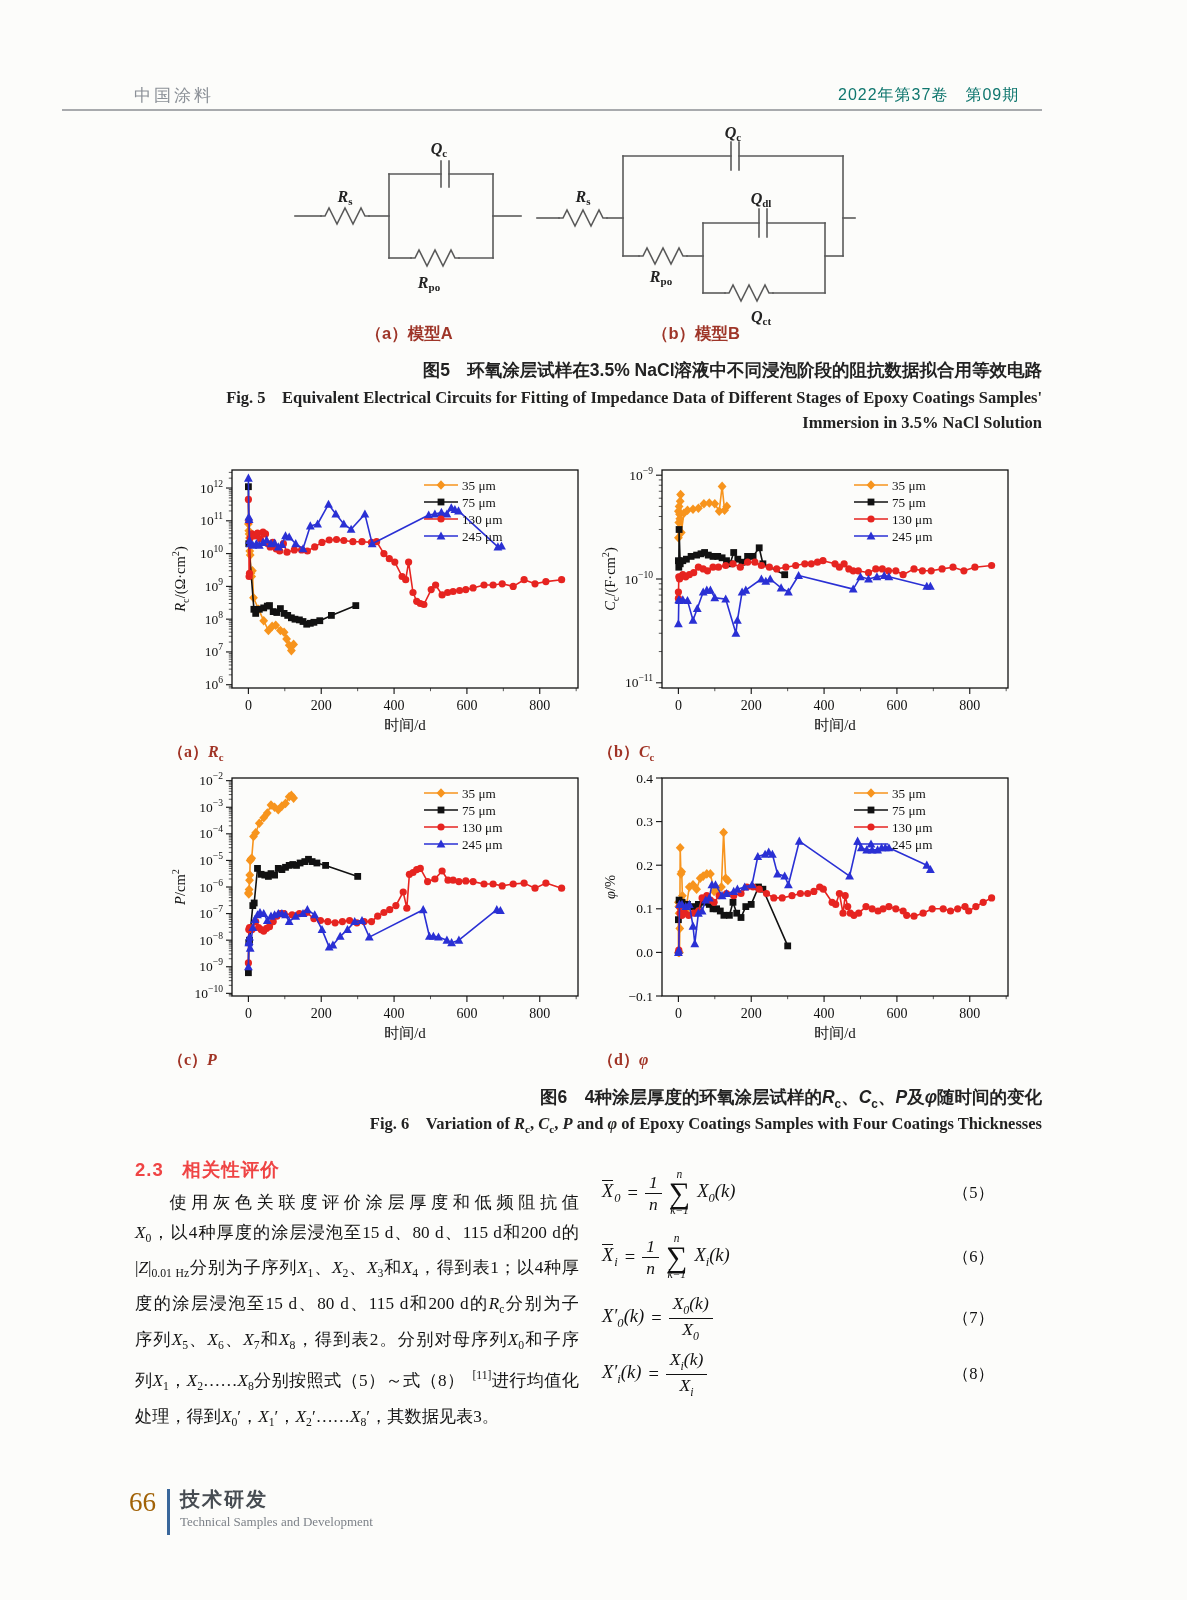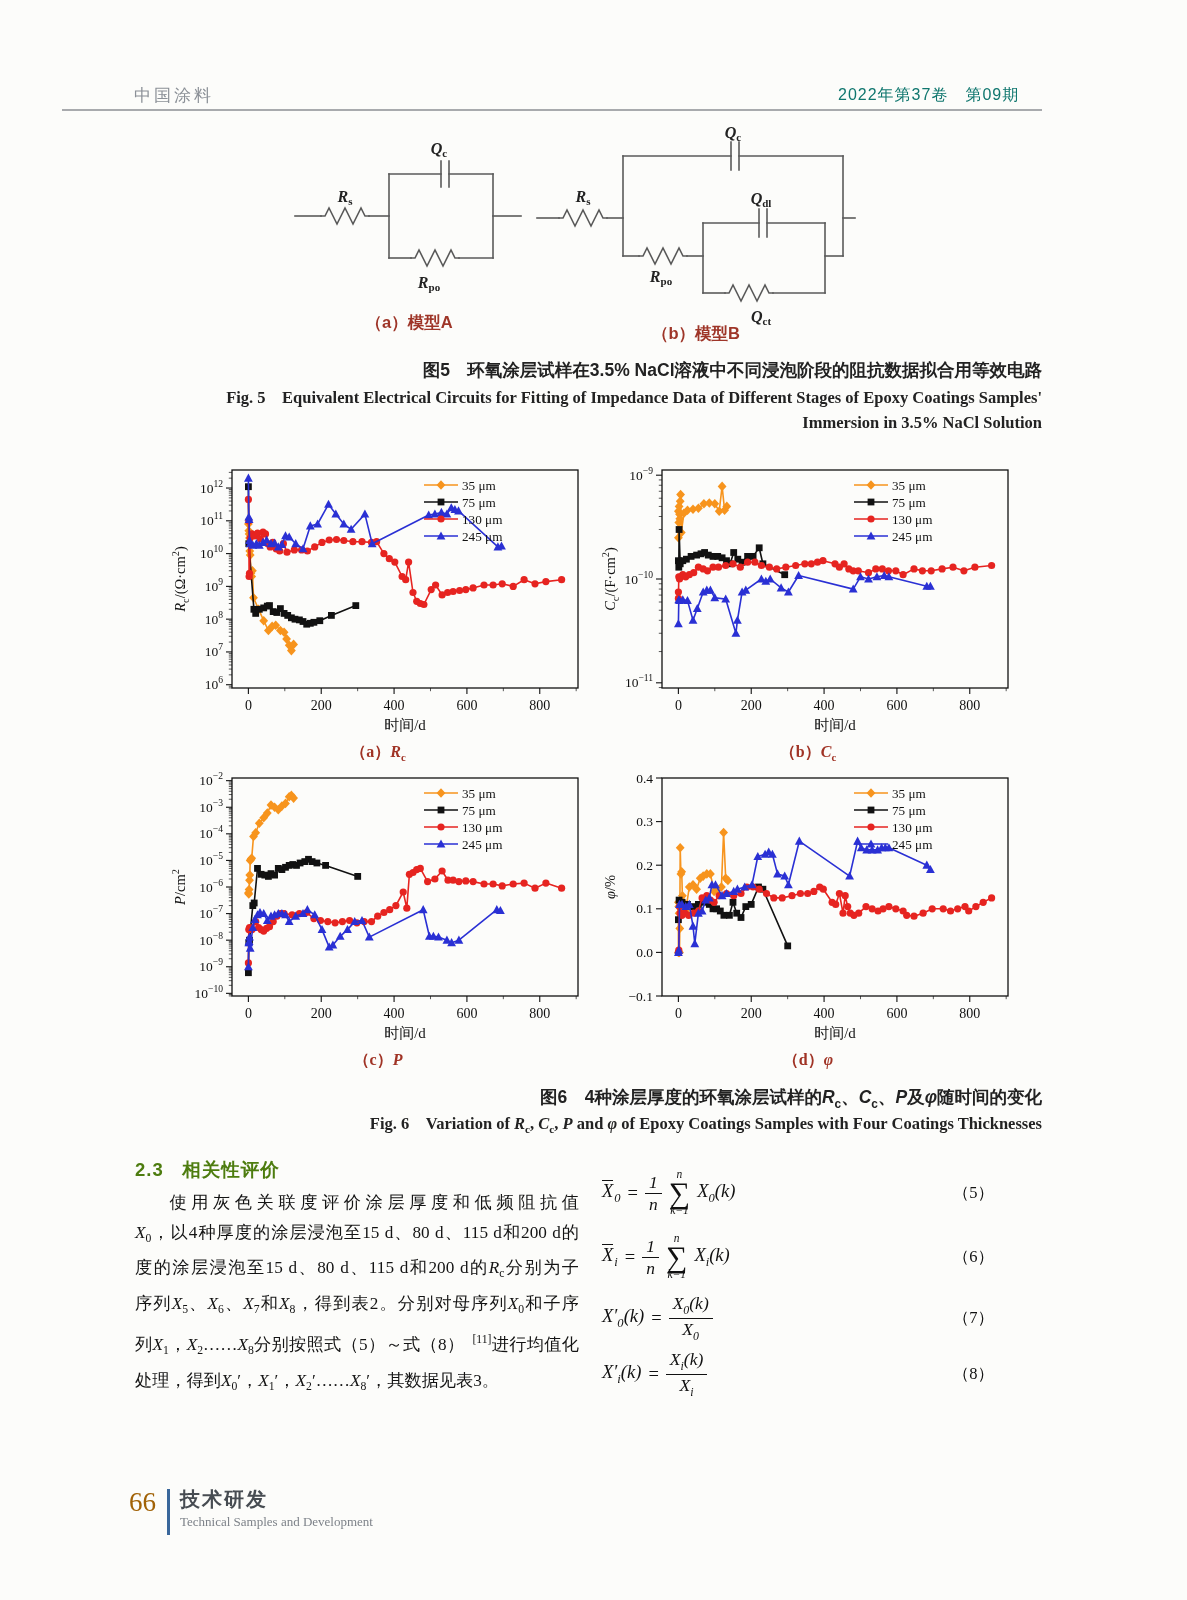--- a/index.html
+++ b/index.html
@@ -13,26 +13,26 @@
   
   .circ path,.circ line{stroke:#5a5a5a;stroke-width:1.6;fill:none;stroke-linecap:square;}
   .clab{font-family:"Liberation Serif",serif;font-size:16px;font-weight:bold;fill:#222;}
   .clab .b{font-style:italic;}
   .circ-cap{font-size:16.5px;font-weight:bold;color:#9e3528;text-align:center;}
   
   .cap-wrap{left:62px;width:980px;text-align:right;}
   .cap-cn{font-size:17.5px;font-weight:bold;color:#222;}
   .cap-en{font-family:"Liberation Serif",serif;font-size:16.5px;font-weight:bold;color:#222;}
   
-  .chart-sub{width:420px;text-align:center;font-family:"Liberation Serif",serif;
+  .chart-sub{width:420px;text-align:left;font-family:"Liberation Serif",serif;
              font-size:16px;font-weight:bold;color:#a03325;margin-top:4px;}
   .chart-sub i{font-style:italic;}
   sub{font-size:68%;} sup{font-size:68%;margin-left:8px;}
   
-  .sec-head{left:135px;top:1157px;font-size:18.5px;font-weight:bold;color:#4d7c0f;letter-spacing:1px;}
+  .sec-head{left:135px;top:1157px;font-size:18.5px;font-weight:bold;color:#ef4444;letter-spacing:1px;}
   .para{left:135px;top:1188px;width:444px;font-family:"Liberation Serif",serif;
         font-size:17.2px;line-height:29.5px;color:#141414;}
   .pline{text-align:justify;text-align-last:justify;white-space:nowrap;}
   .pline.indent{text-indent:2em;}
   .pline.last{text-align:left;text-align-last:left;}
   .pline i{font-style:italic;}
   
   .eq{position:absolute;left:602px;width:392px;display:flex;justify-content:space-between;
       align-items:center;font-family:"Liberation Serif",serif;font-size:18.5px;color:#111;height:62px;}
   .eq-main{display:flex;align-items:center;gap:7px;font-style:italic;}
@@ -71,21 +71,21 @@
     <path d="M156 36 H200"></path>
   <path d="M96 120 H118"></path>
   <path d="M118 120 h4 l4 -8 l8 16 l8 -16 l8 16 l8 -16 l4 8 h4"></path>
   <path d="M166 120 H200"></path>
   <path d="M200 36 V120"></path>
   <path d="M200 78 H228"></path>
   <text class="clab" x="52" y="64" text-anchor="middle"><tspan class="b">R</tspan><tspan dy="3" font-size="11">s</tspan></text>
   <text class="clab" x="146" y="16" text-anchor="middle"><tspan class="b">Q</tspan><tspan dy="3" font-size="11">c</tspan></text>
   <text class="clab" x="136" y="150" text-anchor="middle"><tspan class="b">R</tspan><tspan dy="3" font-size="11">po</tspan></text>
 </svg>
-<div class="abs circ-cap" style="left:293px;top:312px;width:232px">（a）模型A</div>
+<div class="abs circ-cap" style="left:293px;top:323px;width:232px">（a）模型A</div>
 
 <svg class="abs circ" style="left:535px;top:126px" width="322" height="204" viewBox="0 0 322 204">
   <path d="M2 92 H24"></path>
   <path d="M24 92 h4 l4 -8 l8 16 l8 -16 l8 16 l8 -16 l4 8 h4"></path>
   <path d="M72 92 H88"></path>
   <path d="M88 30 V130"></path>
   <path d="M88 30 H196"></path>
     <path d="M196 16 V44"></path>
     <path d="M204 16 V44"></path>
     <path d="M204 30 H308"></path>
@@ -1043,20 +1043,21 @@
 <div class="abs cap-wrap" style="top:1085px"><span class="cap-cn">图6　4种涂层厚度的环氧涂层试样的<i>R</i><sub>c</sub>、<i>C</i><sub>c</sub>、<i>P</i>及<i>φ</i>随时间的变化</span></div>
 <div class="abs cap-wrap" style="top:1113px"><span class="cap-en">Fig. 6　Variation of <i>R</i><sub>c</sub>, <i>C</i><sub>c</sub>, <i>P</i> and <i>φ</i> of Epoxy Coatings Samples with Four Coatings Thicknesses</span></div>
 
 <div class="abs sec-head">
   <span>2.3</span>&nbsp;&nbsp;
   <span>相关性评价</span>
 </div>
 <div class="abs para">
     <div class="pline indent">使用灰色关联度评价涂层厚度和低频阻抗值</div>
     <div class="pline"><i>X</i><sub>0</sub>，以4种厚度的涂层浸泡至15 d、80 d、115 d和200 d的</div>
+    <div class="pline">|<i>Z</i>|<sub>0.01 Hz</sub>分别为子序列<i>X</i><sub>1</sub>、<i>X</i><sub>2</sub>、<i>X</i><sub>3</sub>和<i>X</i><sub>4</sub>，得到表1；以4种厚</div>
     <div class="pline">度的涂层浸泡至15 d、80 d、115 d和200 d的<i>R</i><sub>c</sub>分别为子</div>
     <div class="pline">序列<i>X</i><sub>5</sub>、<i>X</i><sub>6</sub>、<i>X</i><sub>7</sub>和<i>X</i><sub>8</sub>，得到表2。分别对母序列<i>X</i><sub>0</sub>和子序</div>
     <div class="pline">列<i>X</i><sub>1</sub>，<i>X</i><sub>2</sub>……<i>X</i><sub>8</sub>分别按照式（5）～式（8）<sup>[11]</sup>进行均值化</div>
     <div class="pline last">处理，得到<i>X</i><sub>0</sub>′，<i>X</i><sub>1</sub>′，<i>X</i><sub>2</sub>′……<i>X</i><sub>8</sub>′，其数据见表3。</div>
   </div>
 
 <div class="eq" style="top:1162px">
   <div class="eq-main">
     <span class="lhsgrp"><span class="ol">X</span><sub>0</sub></span>
     <span class="rel">=</span>

